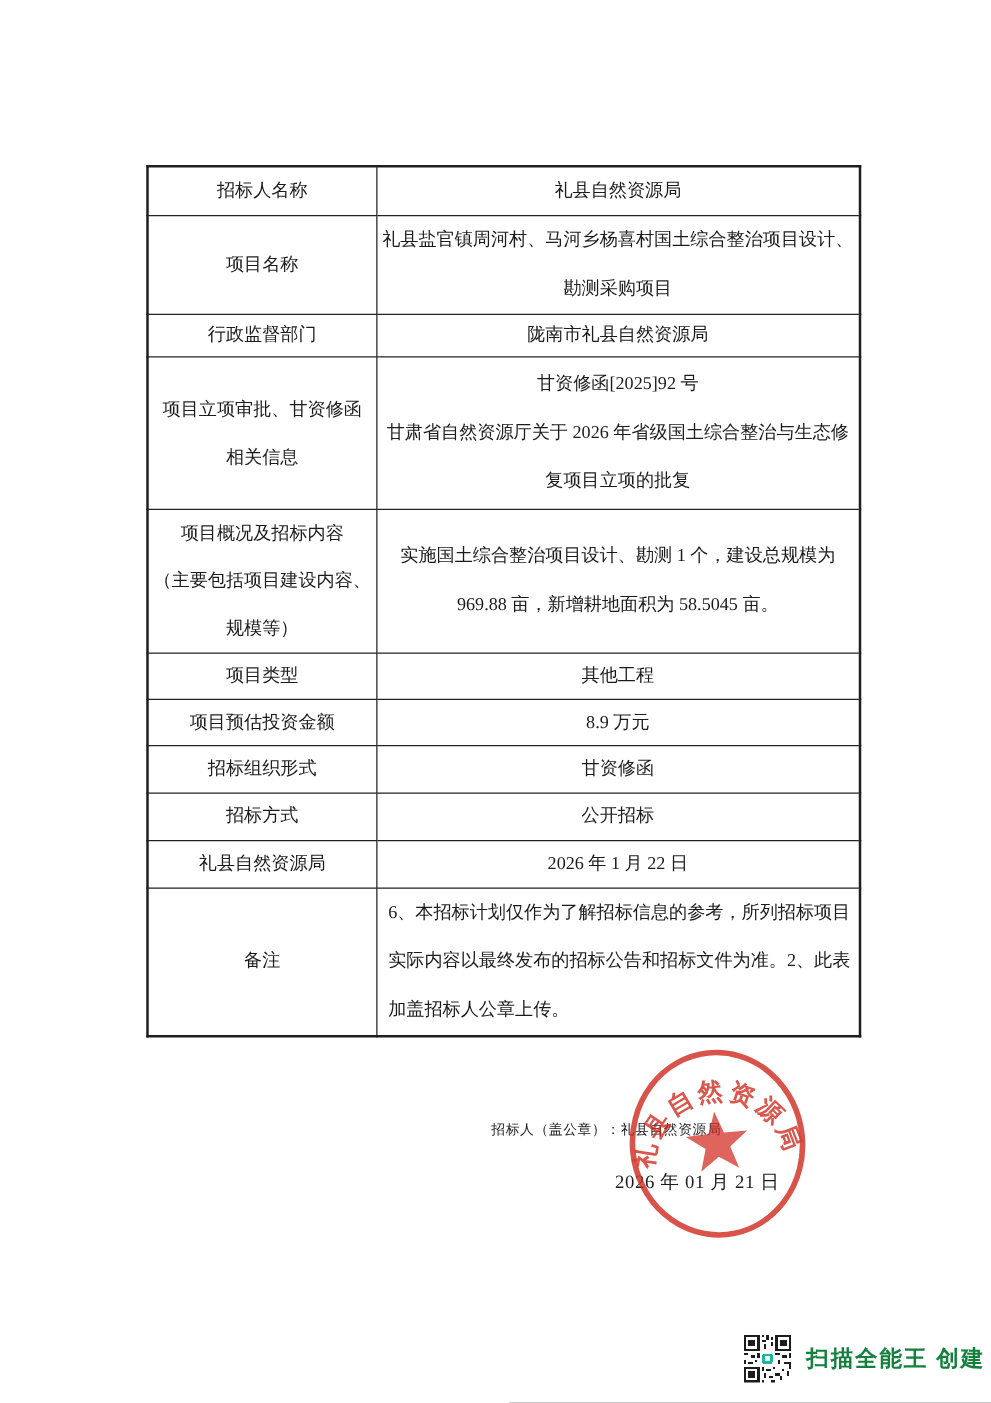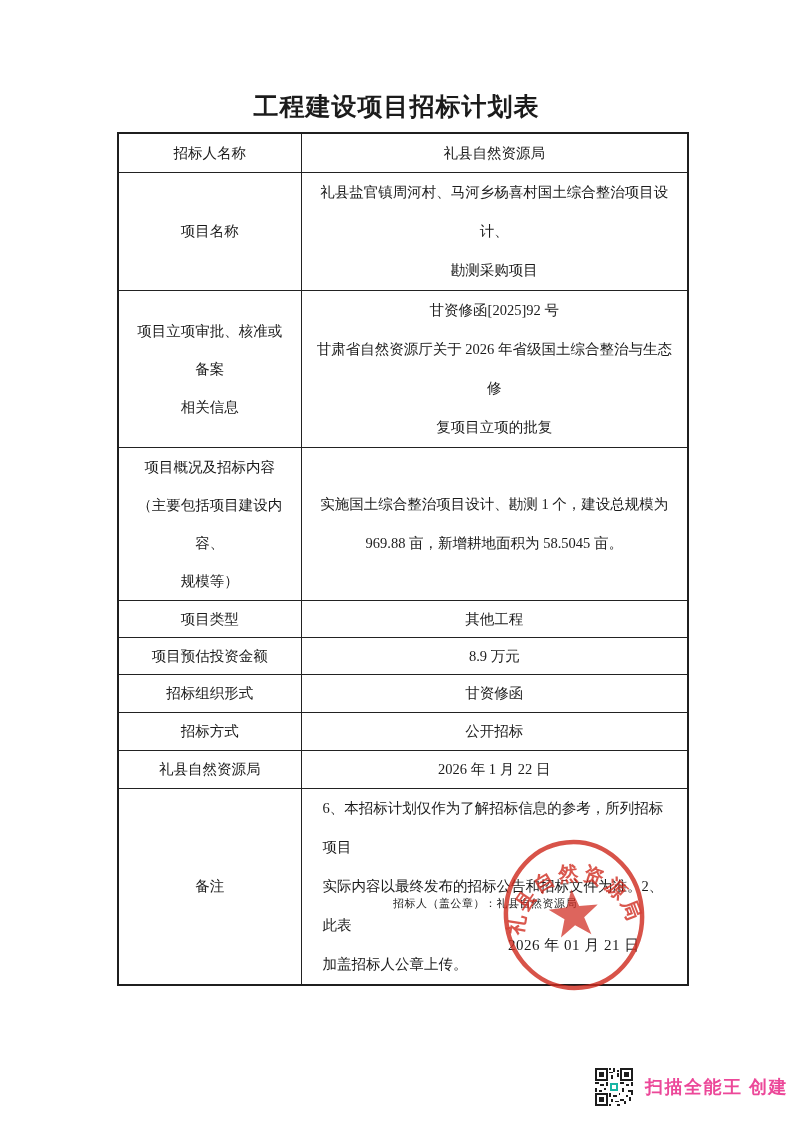--- a/index.html
+++ b/index.html
@@ -26,21 +26,21 @@
     width:570px;
     border-collapse:collapse;
     table-layout:fixed;
   }
   table.plan{border:2px solid #1f1f1f;}
   table.plan td{
     border:1.5px solid #222222;
     font-size:14.5px;
     line-height:19px;
     vertical-align:middle;
-    padding:0 14px;
+    padding:0 2px;
     overflow:hidden;
   }
   col.c-label{width:183px;}
   col.c-value{width:387px;}
   td .cell{white-space:pre-line;text-align:center;}
   td.lbl .cell{text-align:center;}
   
   tr.r1  td{height:38px;}
   tr.r2  td{height:77px;}
   tr.r3  td{height:33px;}
@@ -56,46 +56,45 @@
   
   tr.r2 td, tr.r4 td, tr.r5 td, tr.r12 td{line-height:39px;}
   tr.r4 td.lbl, tr.r5 td.lbl{line-height:38px;}
   tr.r12 td.val .cell{text-align:left;padding-left:7px;}
   .sig-line{
     position:absolute;left:393px;top:896px;
     font-size:11px;letter-spacing:.5px;
   }
   .sig-date{
     position:absolute;left:492px;top:936px;
-    font-size:15px;letter-spacing:.5px;margin-left:16px;
+    font-size:15px;letter-spacing:.5px;
   }
   .seal{
     position:absolute;left:501px;top:837px;
     width:146px;height:156px;
     transform:rotate(-6deg);
     opacity:.88;
     pointer-events:none;
   }
   .footer{
     position:absolute;left:595px;top:1068px;
     display:flex;align-items:center;gap:12px;
   }
   .qr{width:38px;height:38px;display:block;}
   .qr-caption{
     font-family:"Liberation Sans","DejaVu Sans",sans-serif;
-    font-size:18px;font-weight:600;color:#ec4899;
+    font-size:18px;font-weight:600;color:#15803d;
     letter-spacing:1.5px;white-space:pre;
   }
 </style>
 </head>
 <body>
 
 <div class="page">
 
-  <h1 class="doc-title">工程建设项目招标计划表</h1>
 
   <table class="plan">
     <colgroup>
         <col class="c-label">
         <col class="c-value">
       </colgroup>
     <tbody>
       <tr class="r1">
         <td class="lbl">
             <div class="cell">招标人名称</div>
@@ -106,23 +105,31 @@
       </tr>
       <tr class="r2">
         <td class="lbl">
             <div class="cell">项目名称</div>
           </td>
         <td class="val">
             <div class="cell">礼县盐官镇周河村、马河乡杨喜村国土综合整治项目设计、
 勘测采购项目</div>
           </td>
       </tr>
+      <tr class="r3">
+        <td class="lbl">
+            <div class="cell">行政监督部门</div>
+          </td>
+        <td class="val">
+            <div class="cell">陇南市礼县自然资源局</div>
+          </td>
+      </tr>
       <tr class="r4">
         <td class="lbl">
-            <div class="cell">项目立项审批、核准或备案
+            <div class="cell">项目立项审批、甘资修函
 相关信息</div>
           </td>
         <td class="val">
             <div class="cell">甘资修函[2025]92 号
 甘肃省自然资源厅关于 2026 年省级国土综合整治与生态修
 复项目立项的批复</div>
           </td>
       </tr>
       <tr class="r5">
         <td class="lbl">

